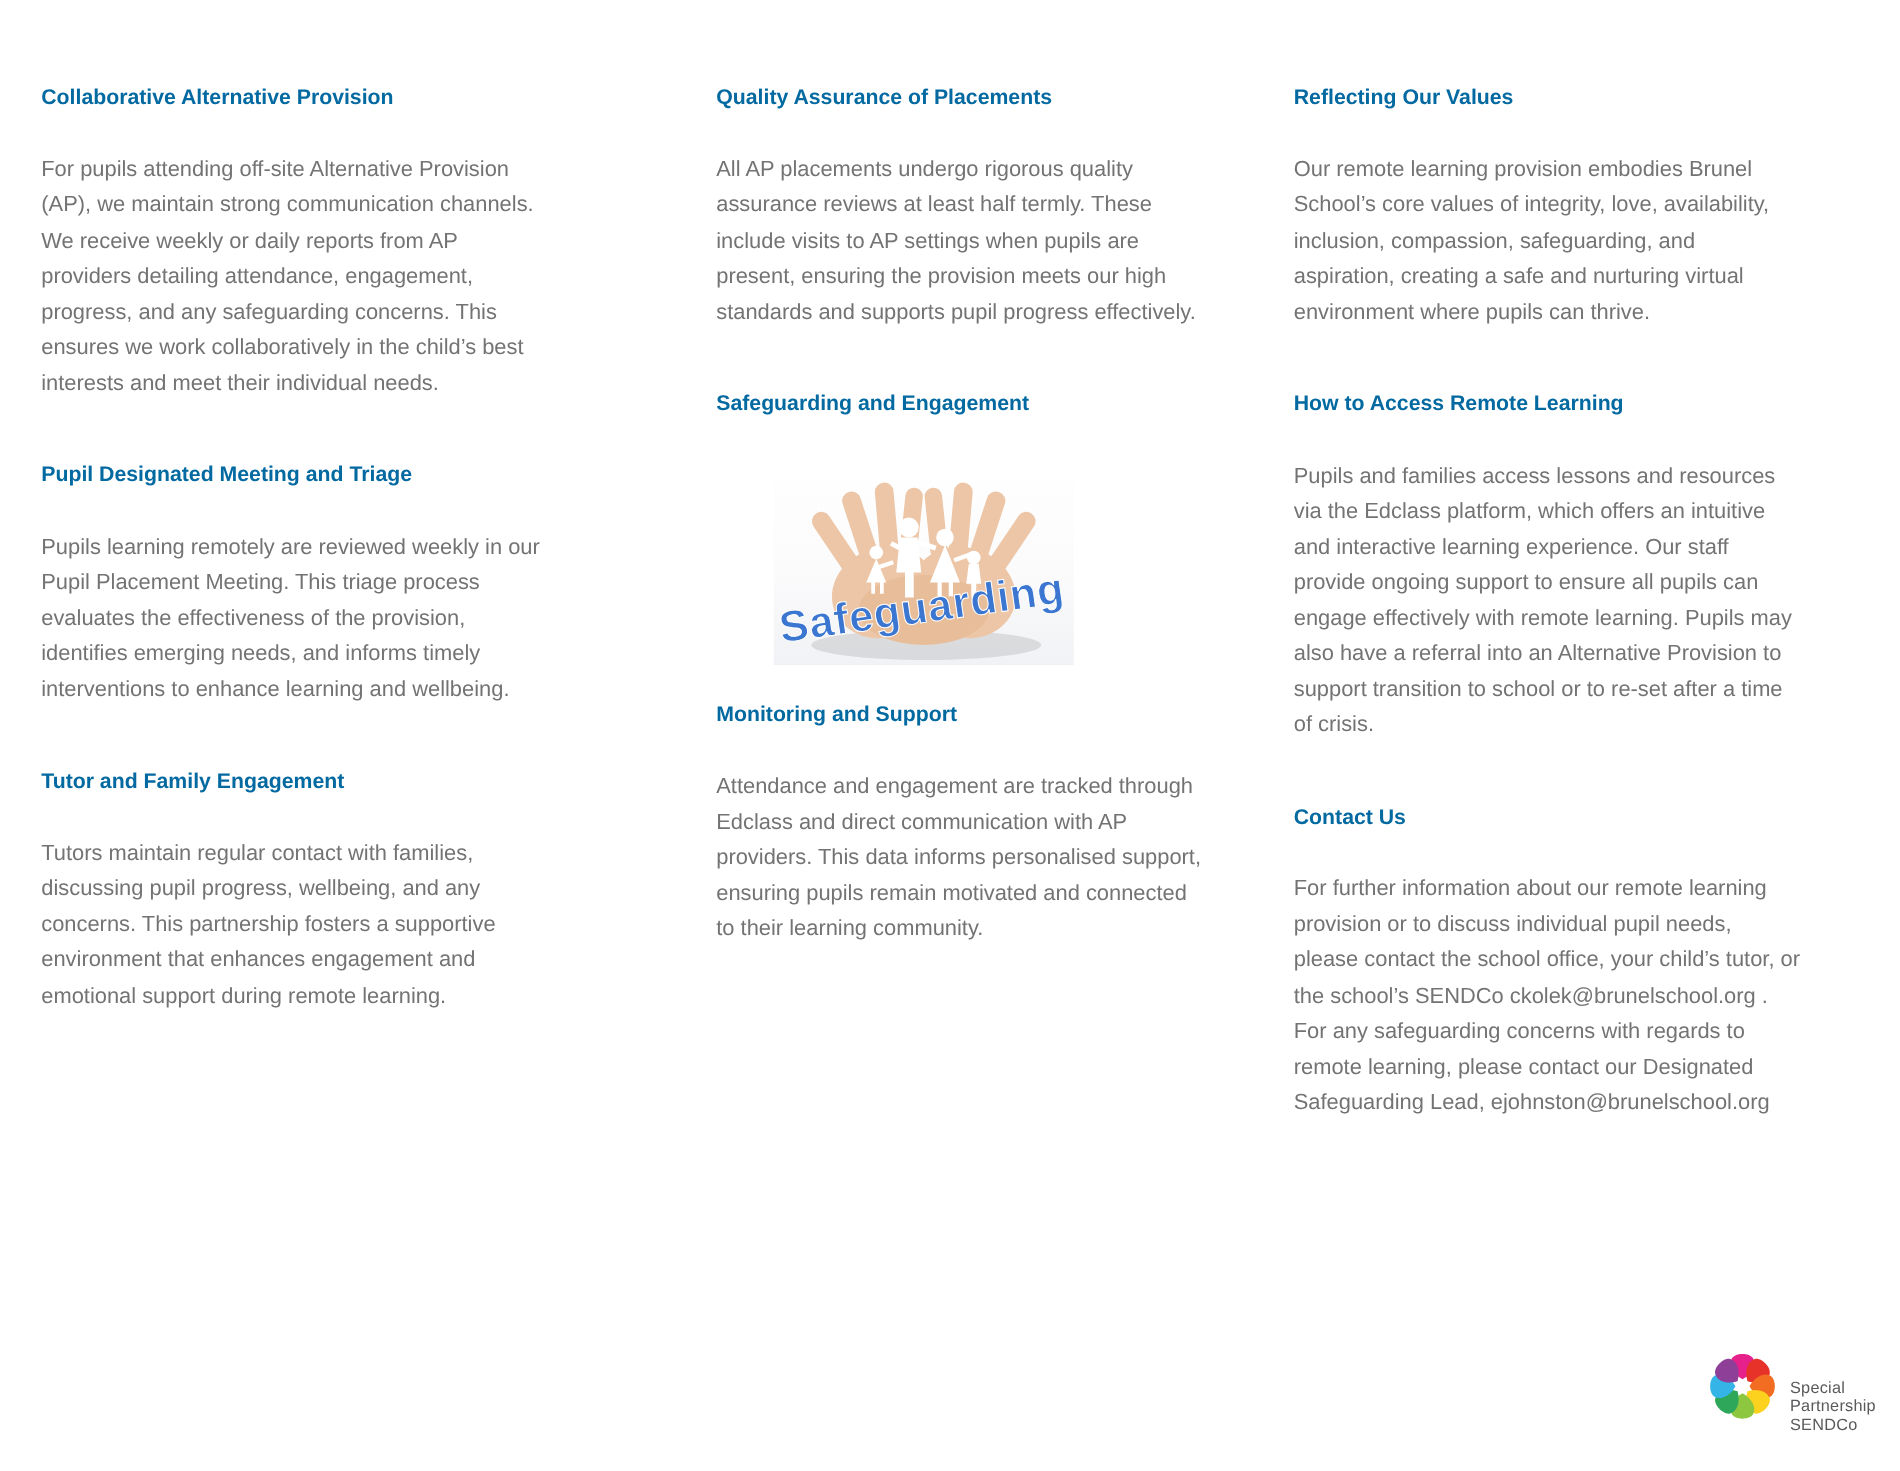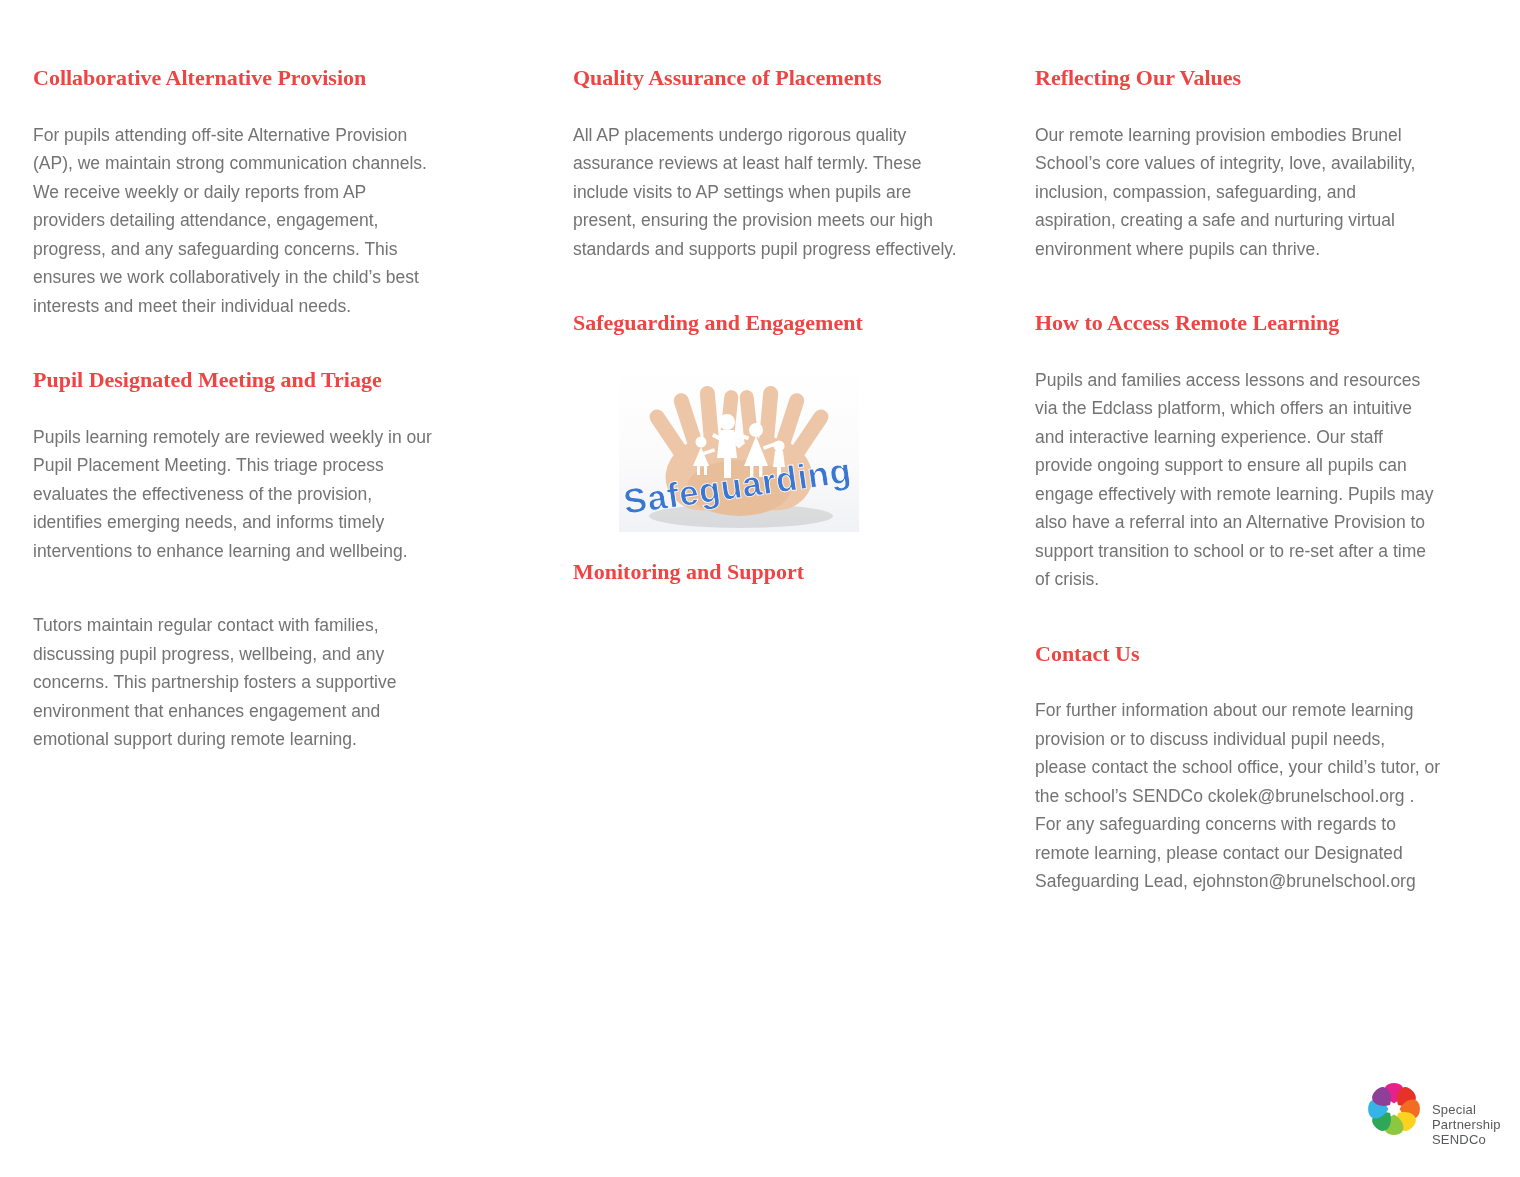--- a/index.html
+++ b/index.html
@@ -21,25 +21,24 @@
   }
   .col-1 { left: 33px;   width: 400px; }
   .col-2 { left: 573px;  width: 392px; }
   .col-3 { left: 1035px; width: 405px; }
 
   .section { margin: 0 0 46px 0; }
   .section.tight { margin-bottom: 10px; }
 
   .section h2 {
     margin: 0 0 28px 0;
-    font-size: 22px;
+    font-size: 17px;
     line-height: 28.5px;
     font-weight: 700;
-    color: #ef4444;
-    font-family: Liberation Serif, serif;
+    color: #0369a1;
   }
   .section p {
     margin: 0;
     font-size: 17.5px;
     line-height: 28.5px;
     color: #737373;
   }
 
   .mid-image {
     width: 240px;
@@ -75,20 +74,21 @@
   <div class="col col-1">
     <div class="section">
       <h2>Collaborative Alternative Provision</h2>
       <p>For pupils attending off-site Alternative Provision (AP), we maintain strong communication channels. We receive weekly or daily reports from AP providers detailing attendance, engagement, progress, and any safeguarding concerns. This ensures we work collaboratively in the child’s best interests and meet their individual needs.</p>
     </div>
     <div class="section">
       <h2>Pupil Designated Meeting and Triage</h2>
       <p>Pupils learning remotely are reviewed weekly in our Pupil Placement Meeting. This triage process evaluates the effectiveness of the provision, identifies emerging needs, and informs timely interventions to enhance learning and wellbeing.</p>
     </div>
     <div class="section">
+      <h2>Tutor and Family Engagement</h2>
       <p>Tutors maintain regular contact with families, discussing pupil progress, wellbeing, and any concerns. This partnership fosters a supportive environment that enhances engagement and emotional support during remote learning.</p>
     </div>
   </div>
 
   <div class="col col-2">
     <div class="section">
       <h2>Quality Assurance of Placements</h2>
       <p>All AP placements undergo rigorous quality assurance reviews at least half termly. These include visits to AP settings when pupils are present, ensuring the provision meets our high standards and supports pupil progress effectively.</p>
     </div>
     <div class="section tight">
@@ -141,20 +141,21 @@
           <circle cx="160" cy="80" r="5.5"></circle>
           <path d="M156 85 L164 85 L166 101 L162 101 L162 112 L158 112 L158 101 L154 101 Z"></path>
         </g>
 
         <text x="120" y="132" transform="rotate(-8 120 132)" text-anchor="middle" font-size="35" font-weight="bold" font-family="Liberation Sans, sans-serif" fill="#3b76d1" stroke="#ffffff" stroke-width="0.8" letter-spacing="0.5">Safeguarding</text>
       </svg>
     </div>
 
     <div class="section">
       <h2>Monitoring and Support</h2>
+      <p>Attendance and engagement are tracked through Edclass and direct communication with AP providers. This data informs personalised support, ensuring pupils remain motivated and connected to their learning community.</p>
     </div>
   </div>
 
   <div class="col col-3">
     <div class="section">
       <h2>Reflecting Our Values</h2>
       <p>Our remote learning provision embodies Brunel School’s core values of integrity, love, availability, inclusion, compassion, safeguarding, and aspiration, creating a safe and nurturing virtual environment where pupils can thrive.</p>
     </div>
     <div class="section">
       <h2>How to Access Remote Learning</h2>

